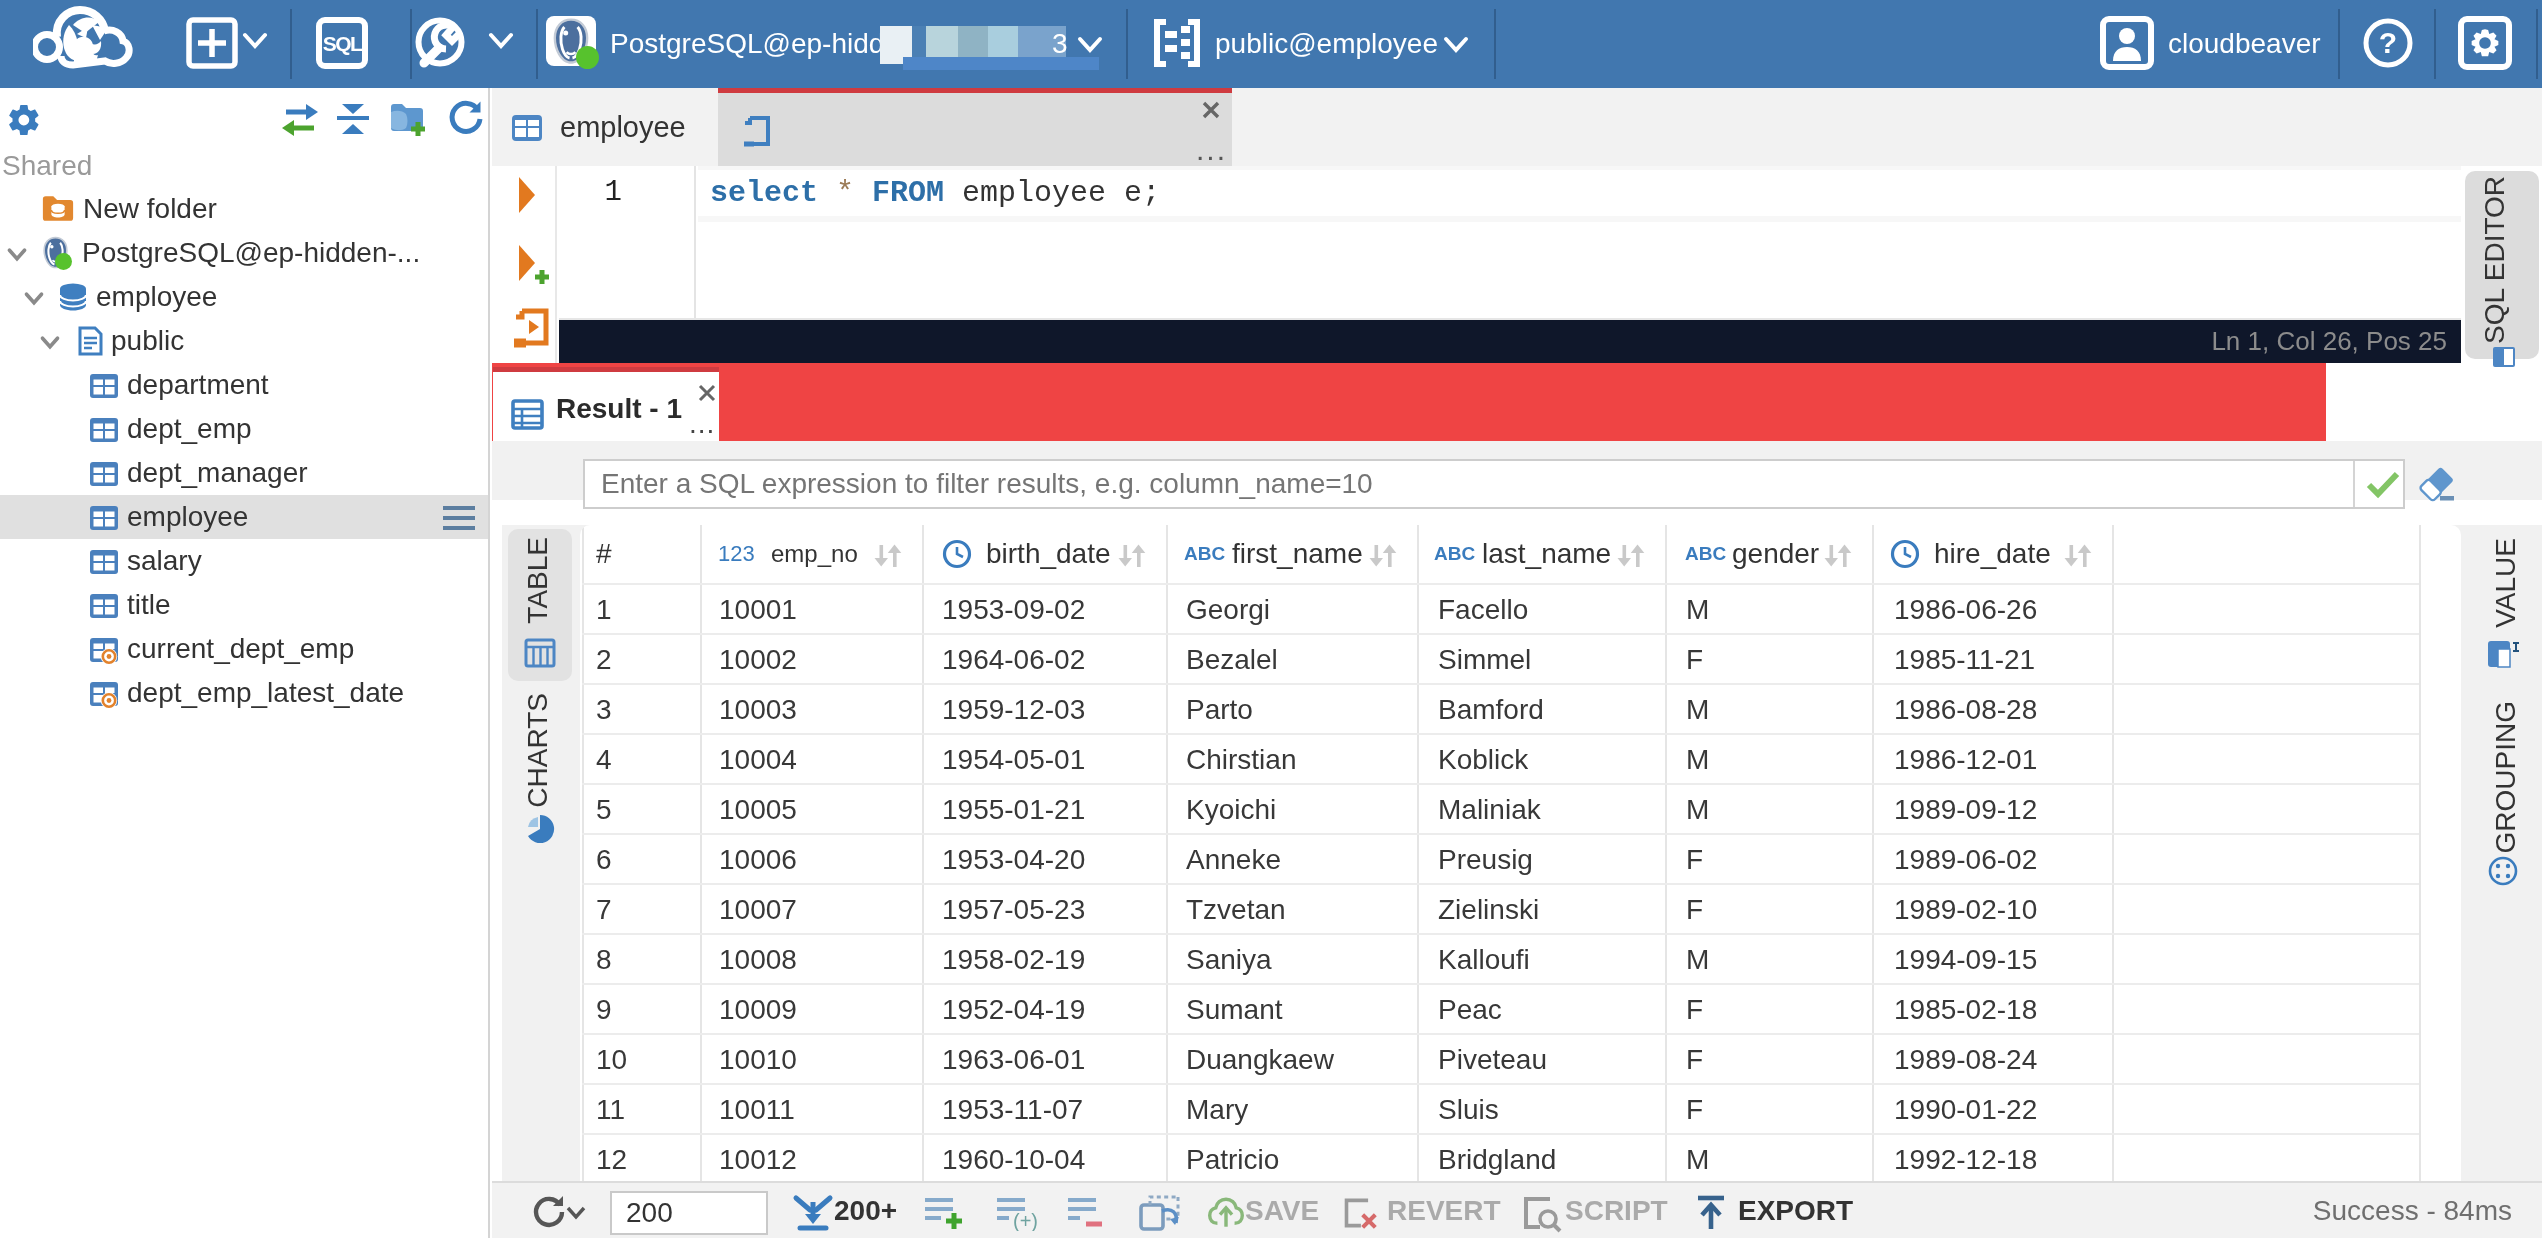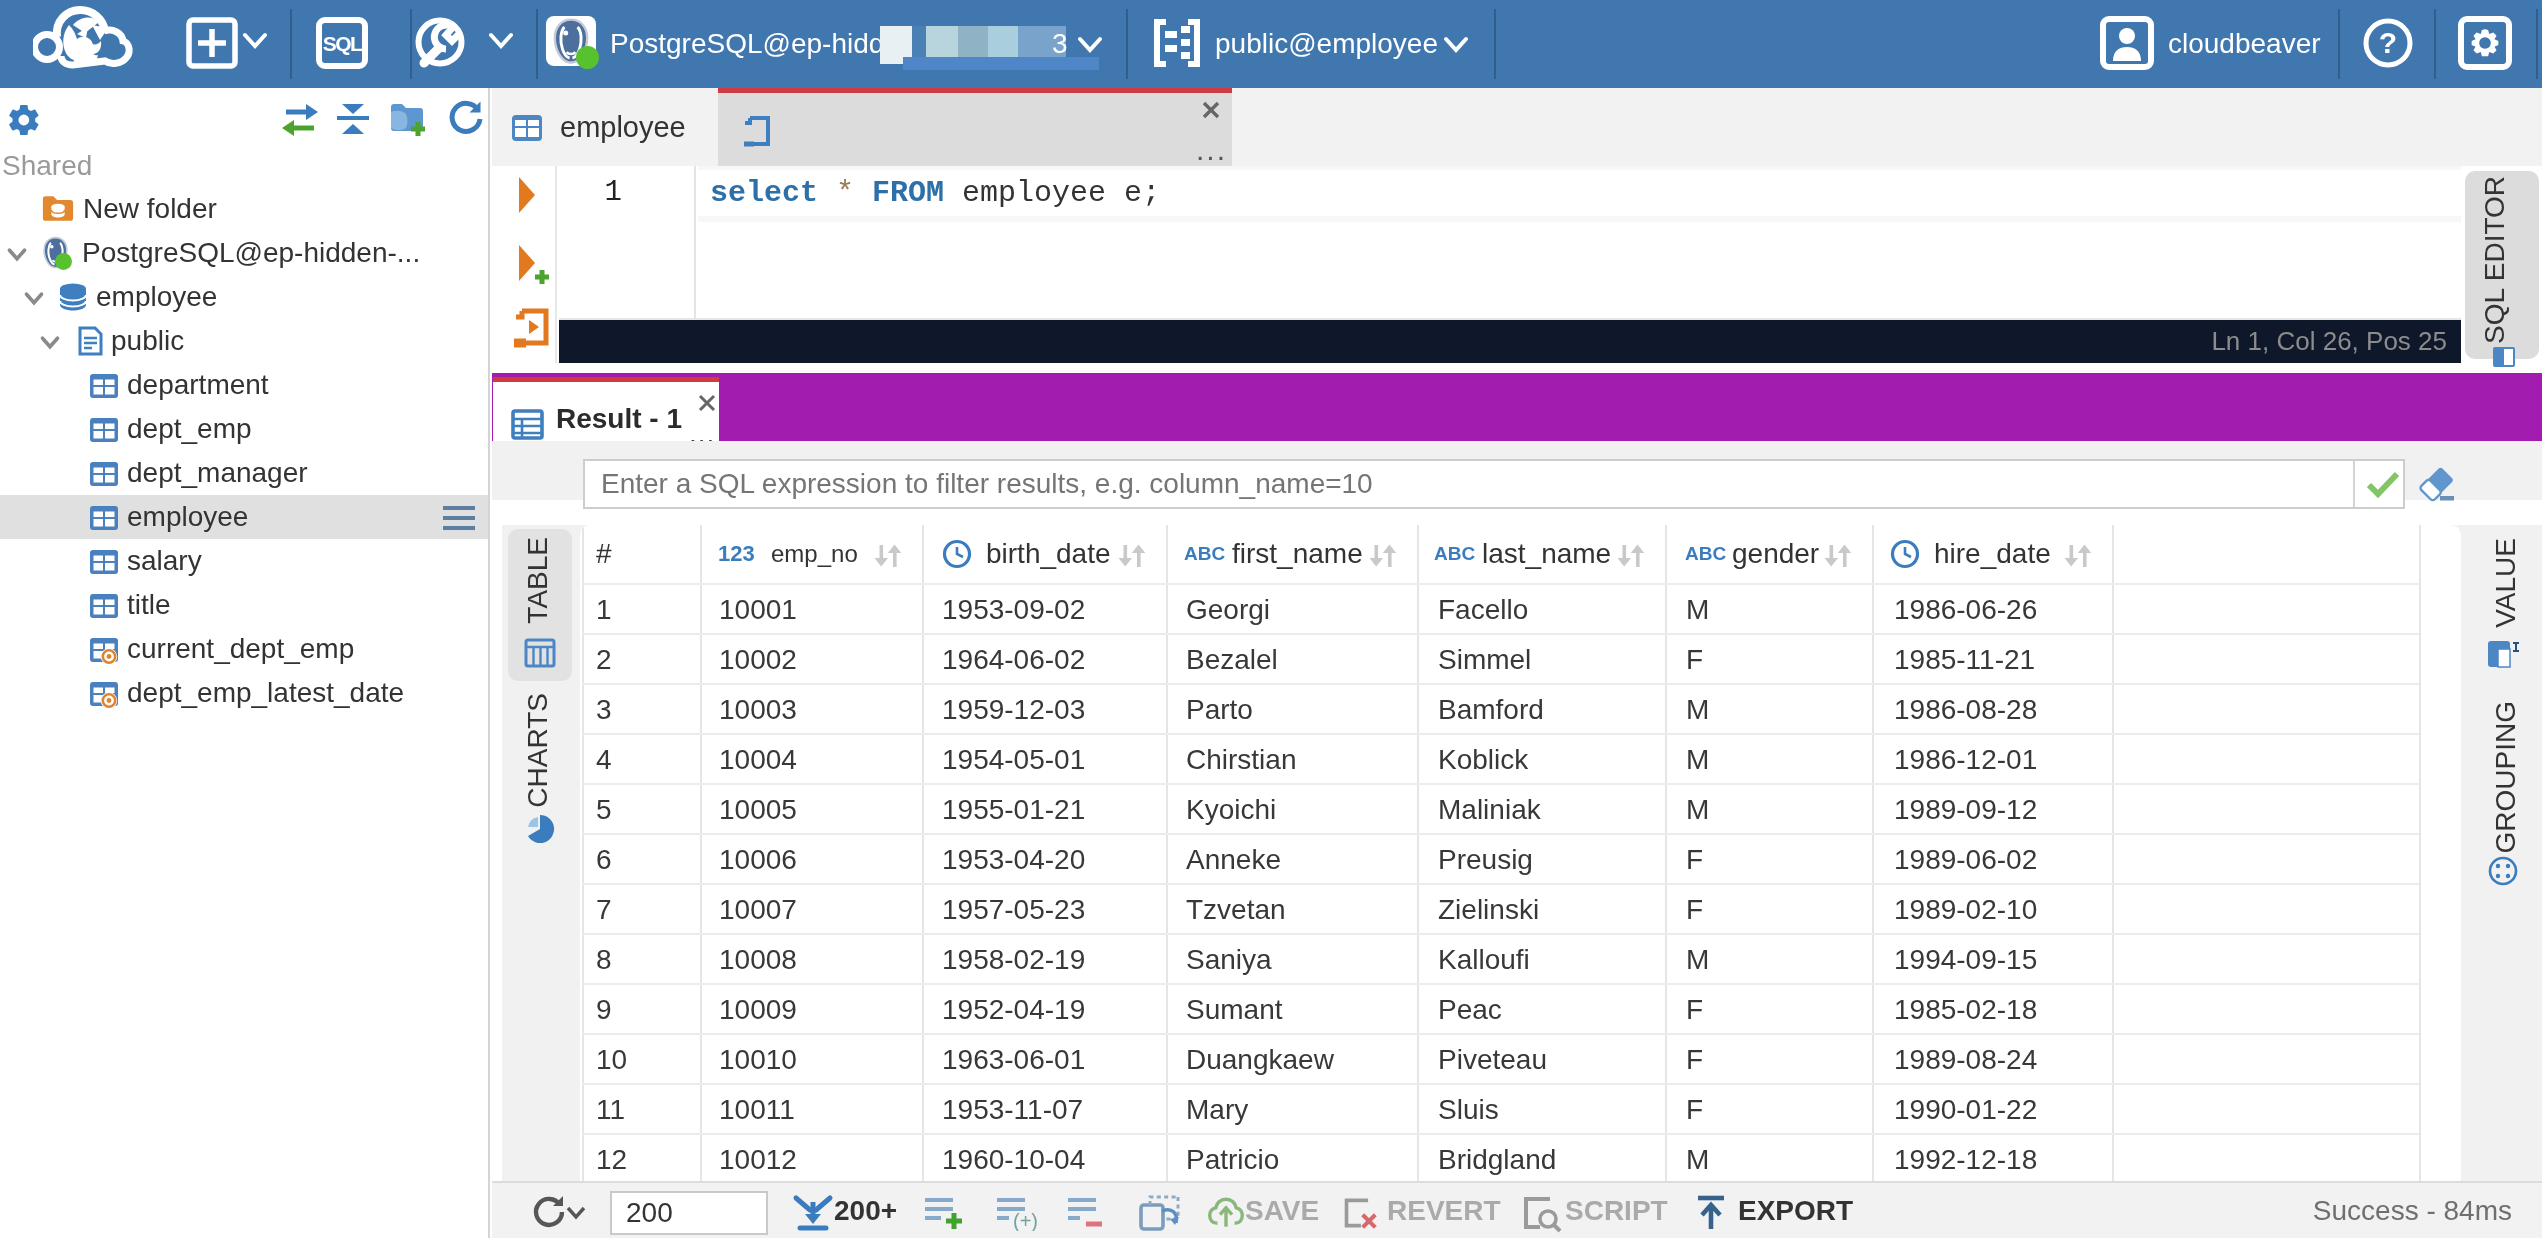--- a/index.html
+++ b/index.html
@@ -20,21 +20,21 @@
 
   
   #tabbar { position:absolute; left:492px; top:88px; width:2050px; height:78px; background:#f2f2f2; }
   #sqltab { position:absolute; left:226px; top:0; width:514px; height:78px; background:#dcdcdc; border-top:5px solid #cf3b40; }
 
   
   #editor { position:absolute; left:492px; top:166px; width:2050px; height:152px; background:#fff; }
   #edstatus { position:absolute; left:559px; top:318px; width:1902px; height:45px; line-height:43px; color:#8c8c8c; font-size:26px; text-align:right; background:#0f172a; border-top:2px solid #e6e6e6; padding-right:14px; }
 
   
-  #resbar { position:absolute; left:492px; top:373px; width:2050px; height:78px; background:#a21caf; }
+  #resbar { position:absolute; left:492px; top:363px; width:1834px; height:78px; background:#ef4444; }
   #restab { position:absolute; left:1px; top:4px; width:226px; height:74px; background:#fff; border-top:5px solid #cf3b40; }
   #filterrow { position:absolute; left:492px; top:441px; width:2050px; height:59px; background:#f1f1f1; }
   #resbody { position:absolute; left:492px; top:525px; width:2050px; height:656px; background:#f1f1f1; }
   #gridwrap { position:absolute; left:88px; top:0; width:1881px; height:656px; background:#fff; border-radius:10px 10px 0 0; overflow:hidden; }
   .cell { position:absolute; height:50px; line-height:50px; font-size:28px; color:#383838; white-space:nowrap; overflow:hidden; }
   .cline { position:absolute; top:0; width:2px; height:656px; background:#e5e5e5; }
   .rline { position:absolute; left:2px; width:1837px; height:2px; background:#ececec; }
 
   
   #btoolbar { position:absolute; left:492px; top:1181px; width:2050px; height:57px; background:#f2f2f2; border-top:2px solid #dcdcdc; }
@@ -400,21 +400,21 @@
     <path d="M2 10 H30 M9.5 10 V29 M16.5 10 V29 M23.5 10 V29" stroke="#4d86c4" stroke-width="2.4"></path>
   </svg>
   <div class="abs vtext" style="left:30px;top:168px;font-size:28px;color:#333">CHARTS</div>
   <svg class="abs" style="left:32px;top:288px" width="32" height="32" viewBox="0 0 32 32">
     <path d="M16 16 L16 2 A14 14 0 1 1 4 23 Z" fill="#3a7cbe"></path>
     <path d="M14 14 L14 4 A12 12 0 0 0 4 14 Z" fill="#9ec4e4"></path>
   </svg>
 
   <div id="gridwrap">
     <div class="abs" style="left:16px;top:0;height:58px;line-height:58px;font-size:28px;color:#333">#</div>
-    <div class="abs" style="left:138px;top:0;height:58px;line-height:58px;font-size:22px;font-weight:bold;color:#3a7cbe">123</div>
+    <div class="abs" style="left:138px;top:0;height:58px;line-height:58px;font-size:22px;font-weight:normal;color:#3a7cbe">123</div>
     <div class="abs" style="left:191px;top:0;height:58px;line-height:58px;font-size:24px;color:#333">emp_no</div>
     <svg class="abs" style="left:294px;top:19px" width="28" height="25" viewBox="0 0 28 25">
         <g fill="#c9c9c9">
           <rect x="5.5" y="1" width="3.6" height="14"></rect>
           <path d="M0.5 14 H14 L7.2 22.5 Z"></path>
           <rect x="19" y="8.5" width="3.6" height="14.5"></rect>
           <path d="M13.8 9 H27.3 L20.5 0.5 Z"></path>
         </g>
       </svg>
     <svg class="abs" style="left:362px;top:14px" width="30" height="30" viewBox="0 0 30 30">

